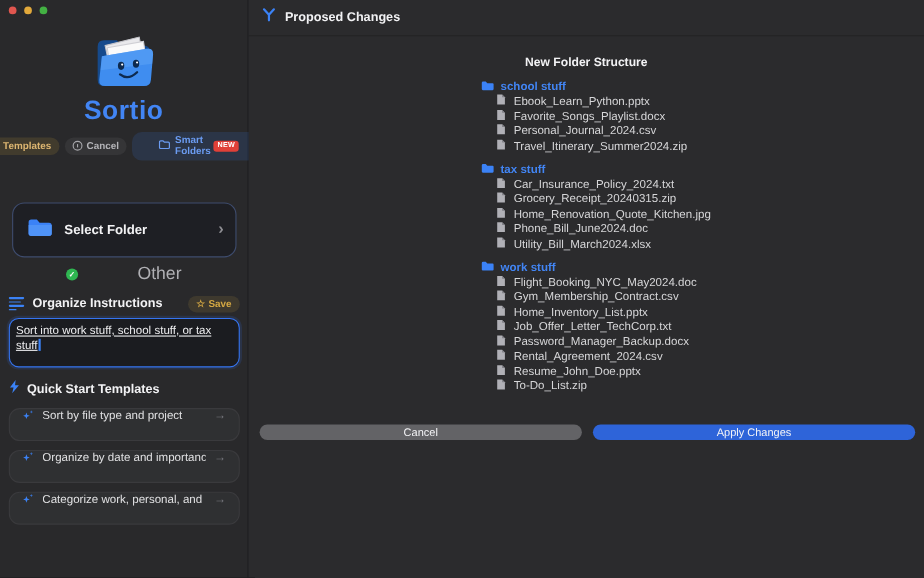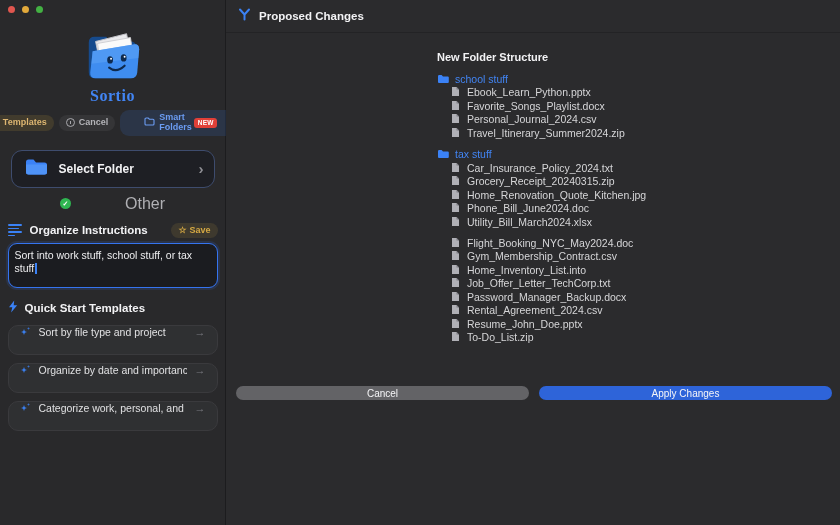--- a/index.html
+++ b/index.html
@@ -18,40 +18,40 @@
     display:flex; flex-direction:column; align-items:center;
     position:relative;
   }
   .traffic { position:absolute; top:6px; left:8px; display:flex; gap:7px; }
   .tl { width:7px; height:7px; border-radius:50%; display:block; cursor:default; }
   .tl.red { background:#e0564f; }
   .tl.yellow { background:#e2a93b; }
   .tl.green { background:#43b143; }
 
   .logo { margin-top:27px; width:62px; height:58px; }
-  .app-title { margin-top:2px; font-size:16px; font-weight:bold; color:#4285f4; letter-spacing:.5px;font-family:Liberation Serif, serif; }
+  .app-title { margin-top:2px; font-size:24px; font-weight:bold; color:#4285f4; letter-spacing:.5px; }
 
   .nav-row { margin-top:5px; display:flex; align-items:center; gap:5px; padding:0 8px; }
   .pill {
     display:flex; align-items:center; gap:4px; border:none; cursor:pointer;
     border-radius:9px; padding:3px 7px; font-size:9px; font-family:inherit;
     background:#353537; color:#b4b4b8; font-weight:bold; line-height:1.1;
   }
   .pill-gold { background:rgba(232,184,62,.13); color:#ddb671; }
   .pill-gold .star-ic { color:#e8b83e; font-size:9px; }
   .pill-blue { background:rgba(59,130,246,.14); color:#6b9cf2; text-align:left; padding:3px 24px; }
   .clock-ic { width:9px; height:9px; border:1.2px solid #a8a8ac; border-radius:50%; position:relative; }
   .clock-ic:after { content:""; position:absolute; left:46%; top:18%; width:1.2px; height:3px; background:#a8a8ac; }
   .badge-new {
     background:#e04038; color:#fff; font-size:6.5px; font-weight:bold;
     border-radius:3px; padding:1.5px 3.5px; letter-spacing:.3px;
   }
 
   .select-folder {
-    margin-top:14px; width:204px; height:38px; cursor:pointer;
+    margin-top:38px; width:204px; height:50px; cursor:pointer;
     background:#1e1f24; border:1.5px solid #3e4c6e; border-radius:11px;
     display:flex; align-items:center; padding:0 10px 0 13px; gap:11px;
     color:#f2f2f4; font-family:inherit;
   }
   .select-folder .sf-label { font-size:12px; font-weight:bold; flex:1; text-align:left; }
   .chevron { color:#8e8e93; font-size:15px; line-height:1; font-weight:bold; }
 
   .other-row { margin-top:7px; display:flex; align-items:center; gap:6px; }
   .check-circle {
     width:11px; height:11px; border-radius:50%; background:#2fb651;
@@ -71,20 +71,21 @@
     display:flex; align-items:center; gap:3px; cursor:pointer; border:none;
     background:rgba(212,168,67,.13); color:#d4a843; font-family:inherit;
     font-size:9px; font-weight:bold; border-radius:8px; padding:2.5px 7px;
   }
 
   .instructions-box {
     margin-top:5px; width:210px; height:45px; cursor:text;
     background:#1b1c20; border:1.5px solid #3574f0; border-radius:9px;
     padding:5px 6px; font-size:10.5px; color:#ededef; line-height:1.3;
     box-shadow:0 0 0 2px rgba(53,116,240,.15);
+    text-decoration:underline;
   }
   .caret { display:inline-block; width:1.5px; height:11px; background:#3b82f6; vertical-align:-2px; margin-left:1px; }
 
   .quick-header { margin-top:11px; width:210px; display:flex; align-items:center; gap:7px; }
   .quick-title { font-size:11.5px; font-weight:bold; color:#f2f2f4; }
 
   .tpl-btn {
     margin-top:8px; width:210px; height:30px; cursor:pointer;
     background:#2f3032; border:1px solid #3a3a3d; border-radius:10px;
     display:flex; align-items:flex-start; gap:8px; padding:0 11px;
@@ -95,25 +96,25 @@
   .tpl-arrow { color:#7a7a80; font-size:11px; }
 
   
   .main { flex:1; position:relative; background:#2b2b2d; }
   .main-header {
     height:33px; border-bottom:1px solid #232325;
     display:flex; align-items:center; gap:8px; padding:16px 12px;
   }
   .main-header-title { font-size:11.5px; font-weight:bold; color:#f2f2f4; }
 
-  .tree-wrap { width:192px; margin:18px auto 0; }
+  .tree-wrap { width:192px; margin:18px auto 0;text-align:center; }
   .tree-title { font-size:11px; font-weight:bold; color:#f2f2f4; line-height:13px; white-space:nowrap; }
   .tree-group { margin-top:7.5px; }
   .tree-folder { display:flex; align-items:center; gap:6px; height:14px; white-space:nowrap; }
-  .tree-folder-name { font-size:10.5px; font-weight:normal; color:#4285f4; }
+  .tree-folder-name { font-size:10.5px; font-weight:bold; color:#4285f4; }
   .tree-file { display:flex; align-items:center; gap:7px; height:13.5px; padding-left:14px; white-space:nowrap; }
   .tree-file-name { font-size:10.5px; color:#d6d6d8; }
 
   .actions { position:absolute; top:386px; left:10px; right:8px; display:flex; gap:10px; }
   .actions button {
     flex:1; height:14px; border:none; border-radius:7px; cursor:pointer;
     font-family:inherit; font-size:10px; color:#f5f5f7; line-height:13px; padding:0;
   }
   .btn-cancel { background:#636366; }
   .btn-apply { background:#2e64d9; }
@@ -330,40 +331,46 @@
             </div>
             <div class="tree-file">
               <span><svg width="9" height="11" viewBox="0 0 9 11">
                   <path d="M1,1 L5.5,1 L8,3.5 L8,10 L1,10 Z" fill="#b0b0b6"></path>
                   <path d="M5.5,1 L5.5,3.5 L8,3.5 Z" fill="#7e7e84"></path>
                 </svg></span>
               <span class="tree-file-name">Utility_Bill_March2024.xlsx</span>
             </div>
           </div>
           <div class="tree-group">
+            <div class="tree-folder">
+              <span><svg width="12" height="10" viewBox="0 0 12 10">
+                  <path d="M1,2.2 Q1,1 2.2,1 L4.6,1 L6,2.6 L10.8,2.6 Q11.8,2.6 11.8,3.6 L11.8,8 Q11.8,9 10.8,9 L2,9 Q1,9 1,8 Z" fill="#3b82f6"></path>
+                </svg></span>
+              <span class="tree-folder-name">work stuff</span>
+            </div>
             <div class="tree-file">
               <span><svg width="9" height="11" viewBox="0 0 9 11">
                   <path d="M1,1 L5.5,1 L8,3.5 L8,10 L1,10 Z" fill="#b0b0b6"></path>
                   <path d="M5.5,1 L5.5,3.5 L8,3.5 Z" fill="#7e7e84"></path>
                 </svg></span>
               <span class="tree-file-name">Flight_Booking_NYC_May2024.doc</span>
             </div>
             <div class="tree-file">
               <span><svg width="9" height="11" viewBox="0 0 9 11">
                   <path d="M1,1 L5.5,1 L8,3.5 L8,10 L1,10 Z" fill="#b0b0b6"></path>
                   <path d="M5.5,1 L5.5,3.5 L8,3.5 Z" fill="#7e7e84"></path>
                 </svg></span>
               <span class="tree-file-name">Gym_Membership_Contract.csv</span>
             </div>
             <div class="tree-file">
               <span><svg width="9" height="11" viewBox="0 0 9 11">
                   <path d="M1,1 L5.5,1 L8,3.5 L8,10 L1,10 Z" fill="#b0b0b6"></path>
                   <path d="M5.5,1 L5.5,3.5 L8,3.5 Z" fill="#7e7e84"></path>
                 </svg></span>
-              <span class="tree-file-name">Home_Inventory_List.into</span>
+              <span class="tree-file-name">Home_Inventory_List.pptx</span>
             </div>
             <div class="tree-file">
               <span><svg width="9" height="11" viewBox="0 0 9 11">
                   <path d="M1,1 L5.5,1 L8,3.5 L8,10 L1,10 Z" fill="#b0b0b6"></path>
                   <path d="M5.5,1 L5.5,3.5 L8,3.5 Z" fill="#7e7e84"></path>
                 </svg></span>
               <span class="tree-file-name">Job_Offer_Letter_TechCorp.txt</span>
             </div>
             <div class="tree-file">
               <span><svg width="9" height="11" viewBox="0 0 9 11">

